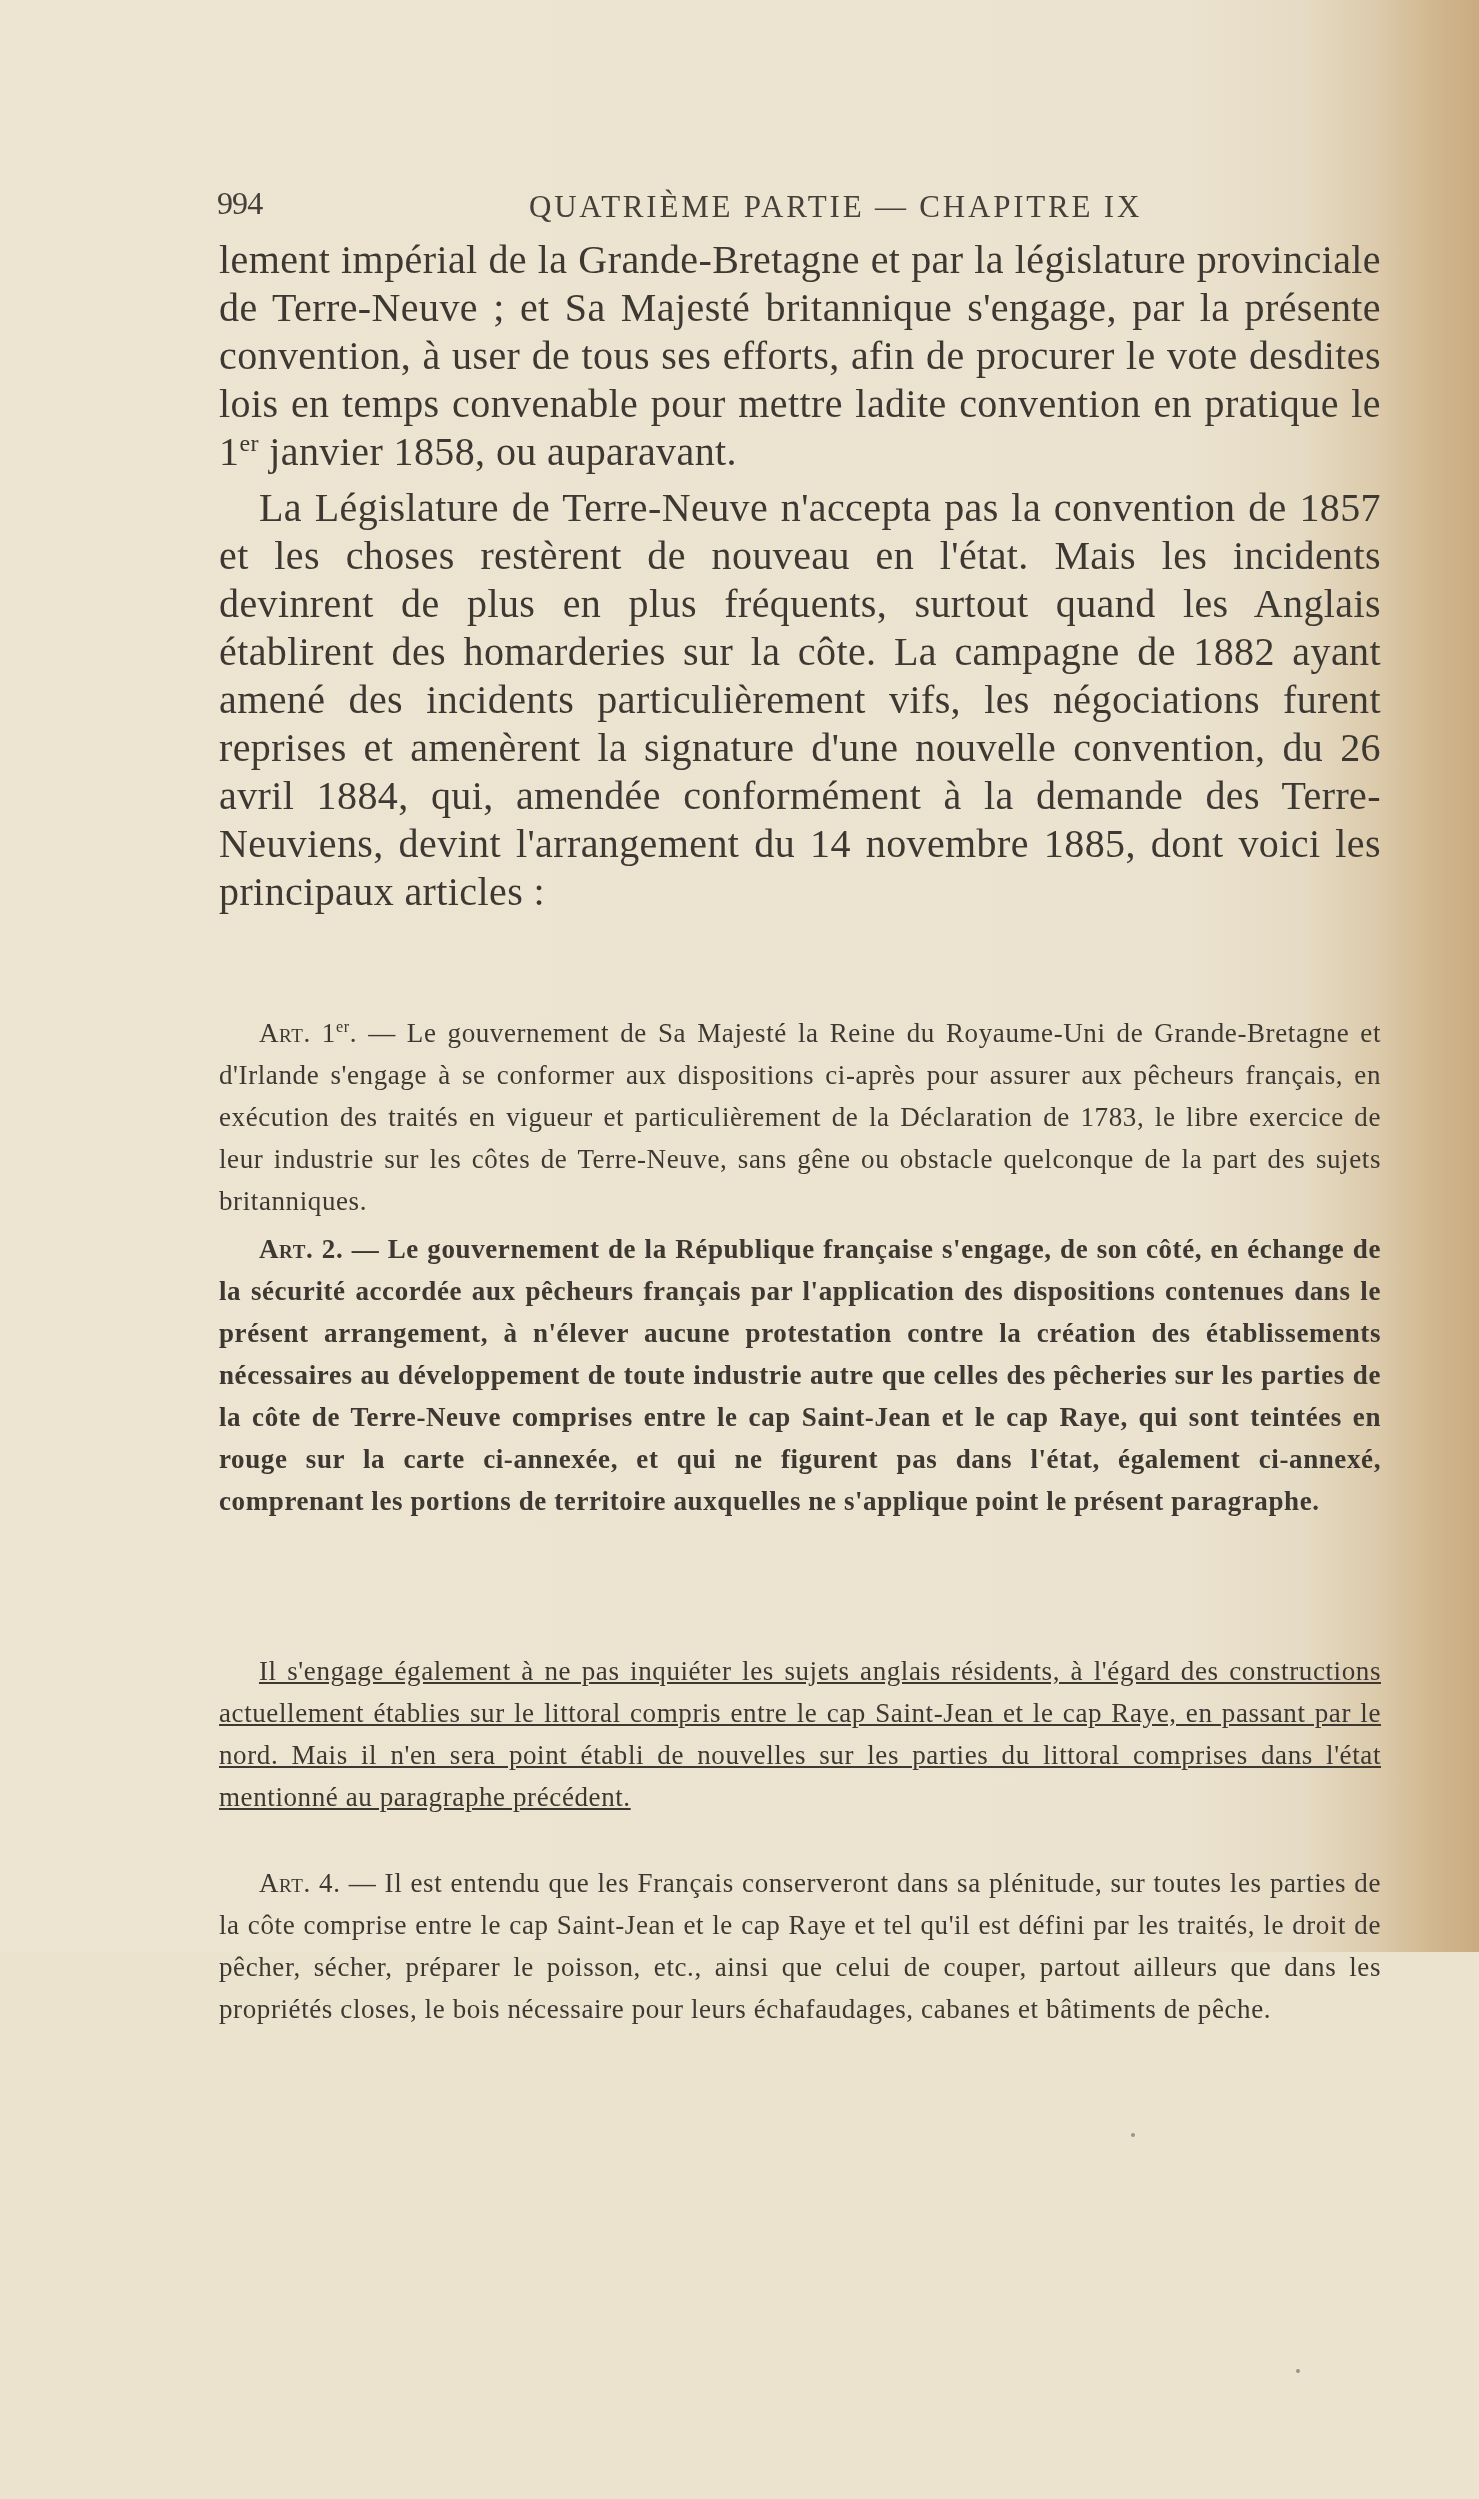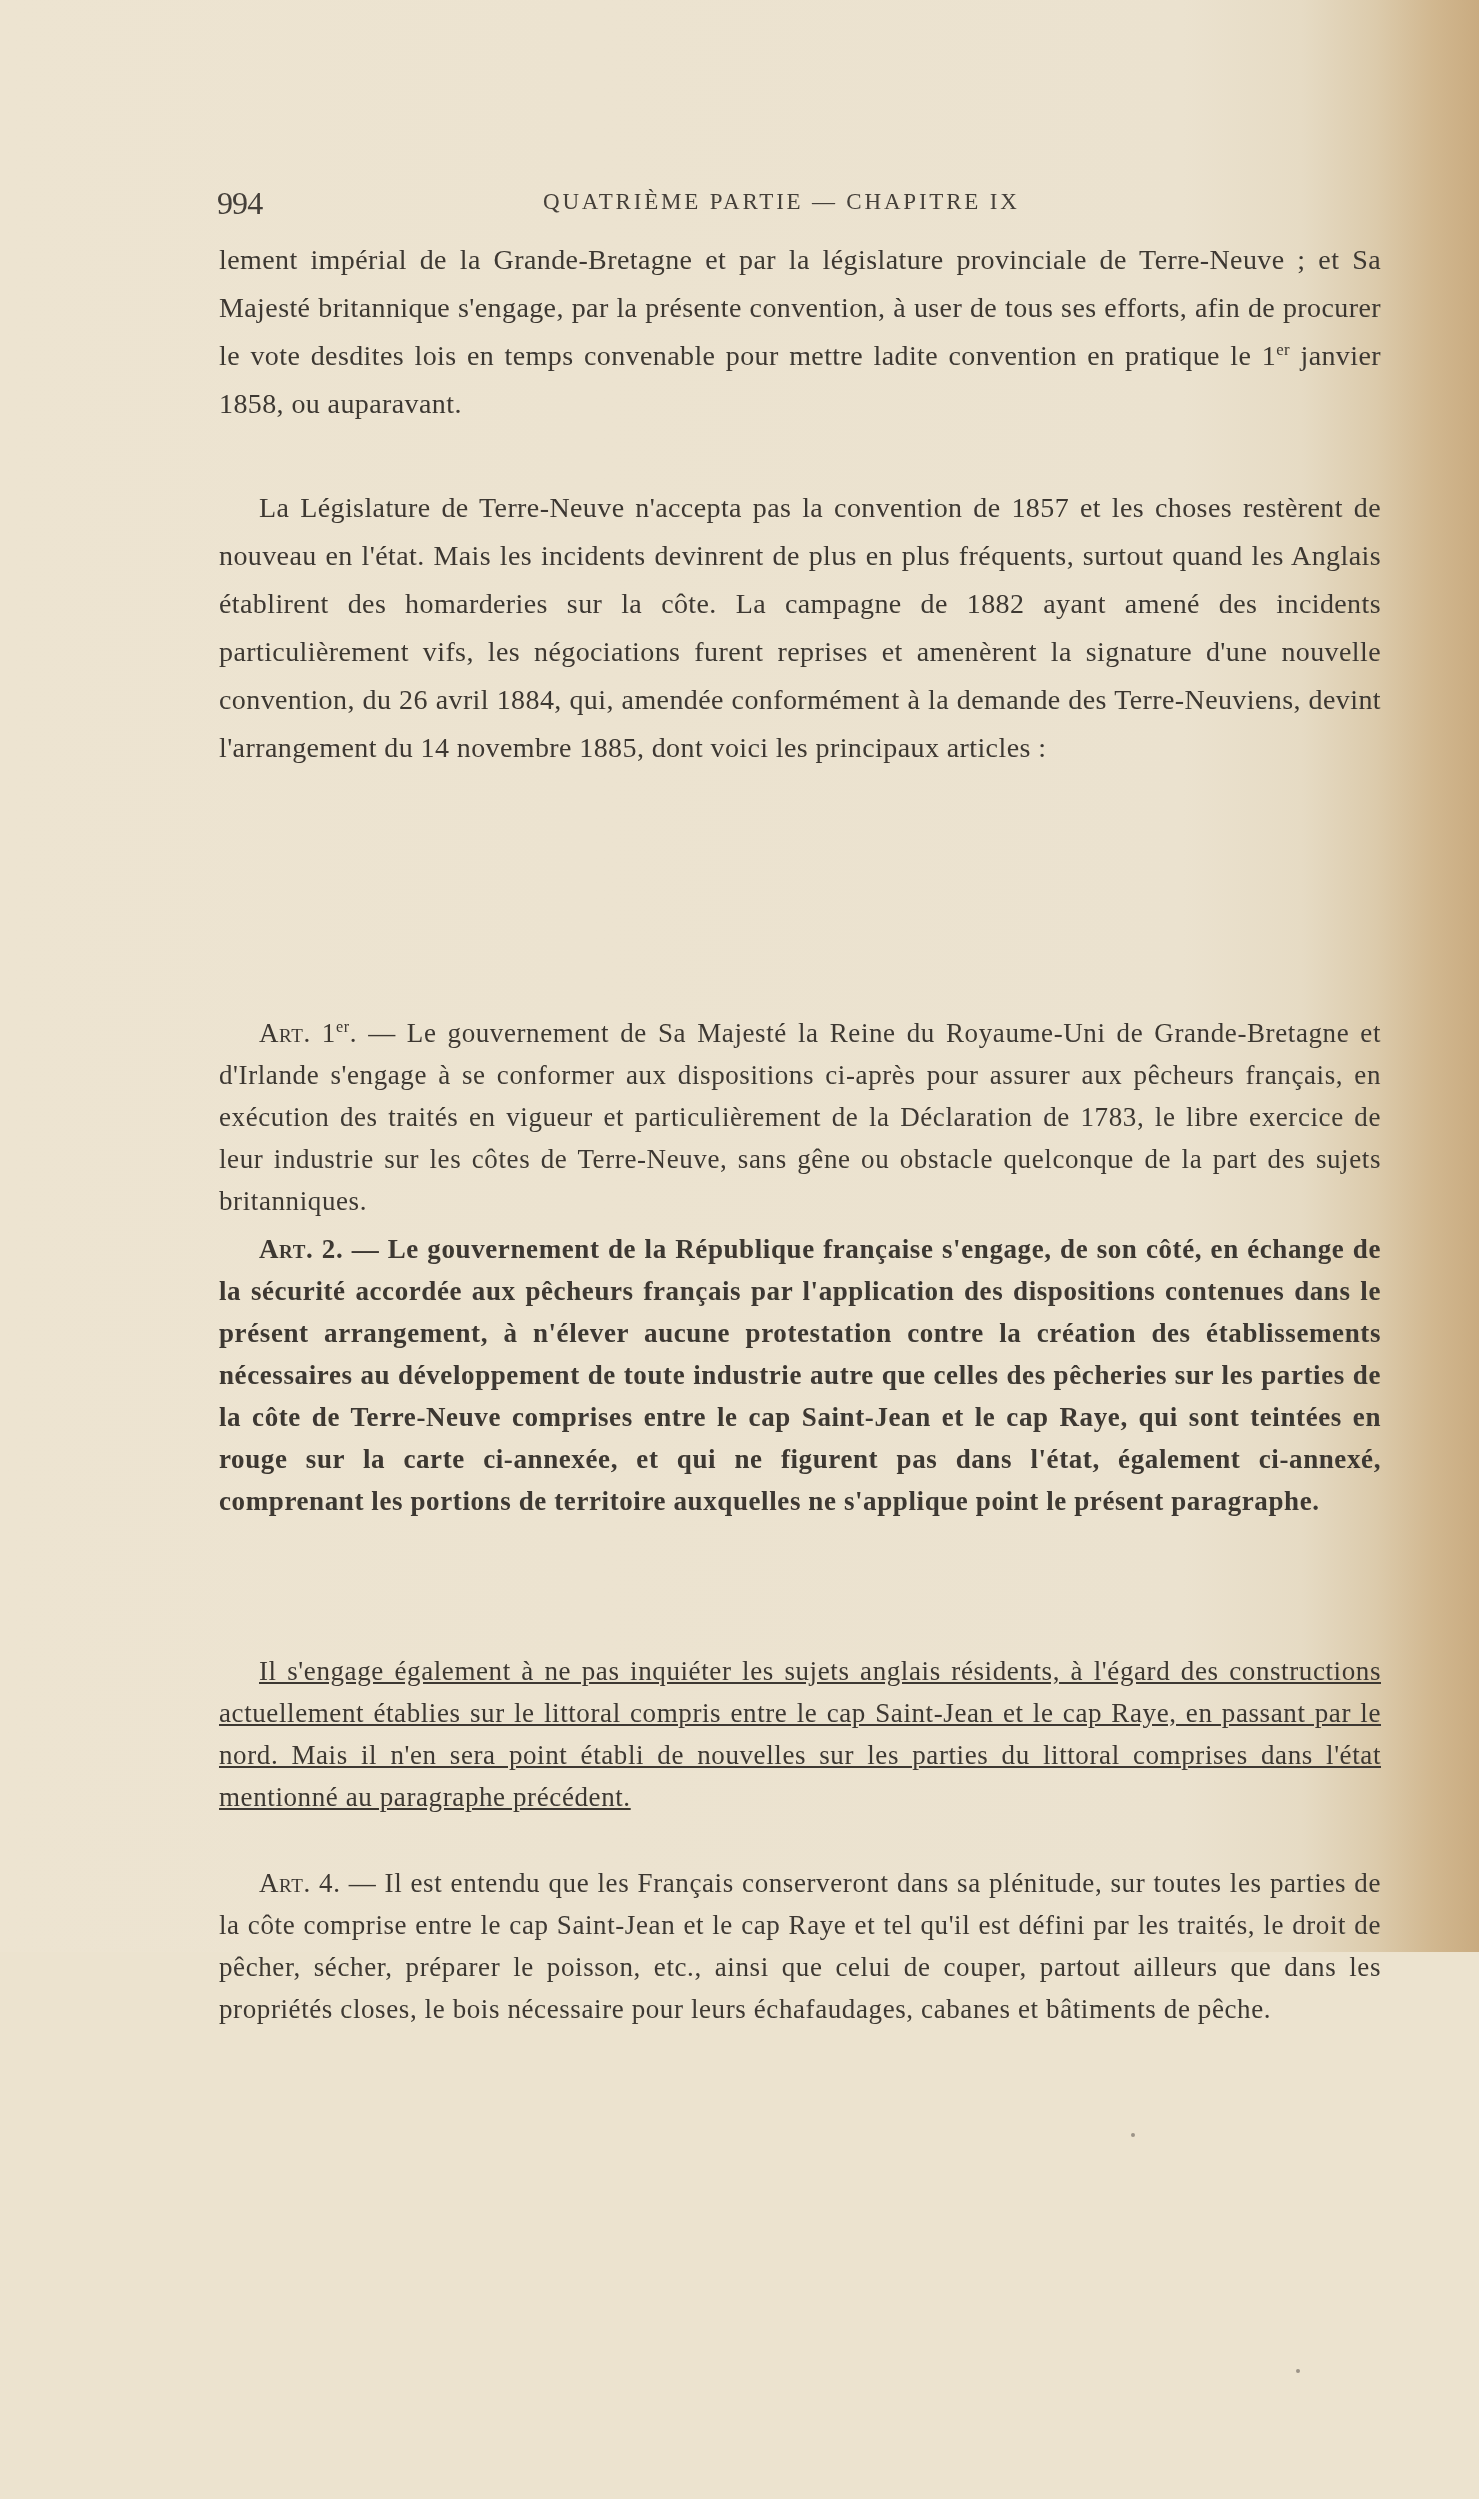--- a/index.html
+++ b/index.html
@@ -32,36 +32,36 @@
     }
     .page-number {
       position: absolute;
       left: 0;
       top: 0;
       font-size: 32px;
       letter-spacing: -0.9px;
     }
     .running-head {
       position: absolute;
-      left: 326px;
+      left: 312px;
       top: 3.8px;
-      font-size: 23px;
+      font-size: 31px;
       letter-spacing: 2.8px;
       text-transform: uppercase;
     }
     .body-text {
       position: absolute;
       left: 219px;
       width: 1162px;
       text-align: justify;
       text-align-last: left;
       color: #3d3832;
     }
     .para-lg {
-      font-size: 28px;
+      font-size: 40px;
       line-height: 48px;
       letter-spacing: 0.4px;
     }
     .para-sm {
       font-size: 27px;
       line-height: 42px;
       letter-spacing: 0.6px;
     }
     .indent { text-indent: 40px; }
     .p1 { top: 236px; }

